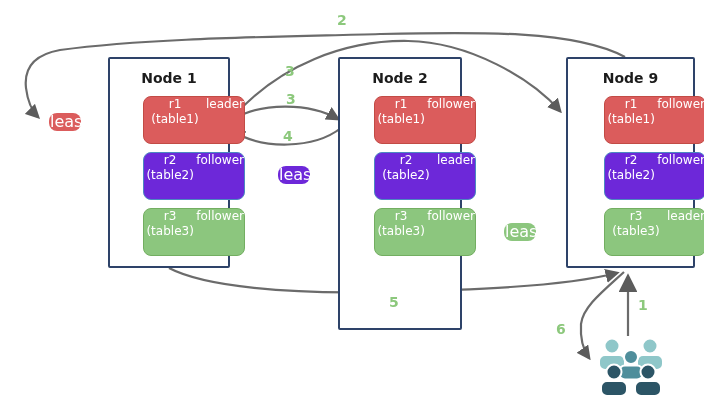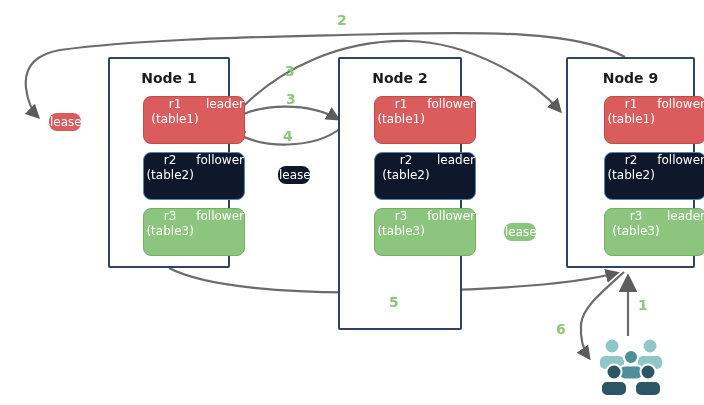--- a/index.html
+++ b/index.html
@@ -15,26 +15,26 @@
   }
   .node-title {
     text-align:center; font-weight:bold; font-size:14px; color:#1c1c1c; padding-top:11px;
   }
   .replica {
     position:absolute; width:102px; height:48px; border-radius:8px; box-sizing:border-box;
     border:1.5px solid transparent; color:#ffffff; font-size:12px; text-align:center;
     display:flex; flex-direction:row; justify-content:center; line-height:15px;margin-left:24px;
   }
   .red   { background:#DB5C5C; border-color:#C24B45; }
-  .blue  { background:#0f172a; border-color:#4C88C2; }
+  .blue  { background:#6d28d9; border-color:#4C88C2; }
   .green { background:#8CC67E; border-color:#73AE61; }
 
   .lease {
     position:absolute; width:32px; height:18px; line-height:16px; box-sizing:border-box;
-    border-radius:8px; border:1.5px solid transparent; color:#ffffff; font-size:12px; text-align:center;
+    border-radius:8px; border:1.5px solid transparent; color:#ffffff; font-size:16px; text-align:center;
   }
   #lease-red   { left:49px;  top:113px; }
   #lease-blue  { left:278px; top:166px; }
   #lease-green { left:504px; top:223px; }
 
   .step {
     position:absolute; font-size:14px; font-weight:bold; color:#8CC87C; line-height:16px;
   }
   #step-2  { left:337px; top:12px;  }
   #step-3a { left:285px; top:63px;  }

